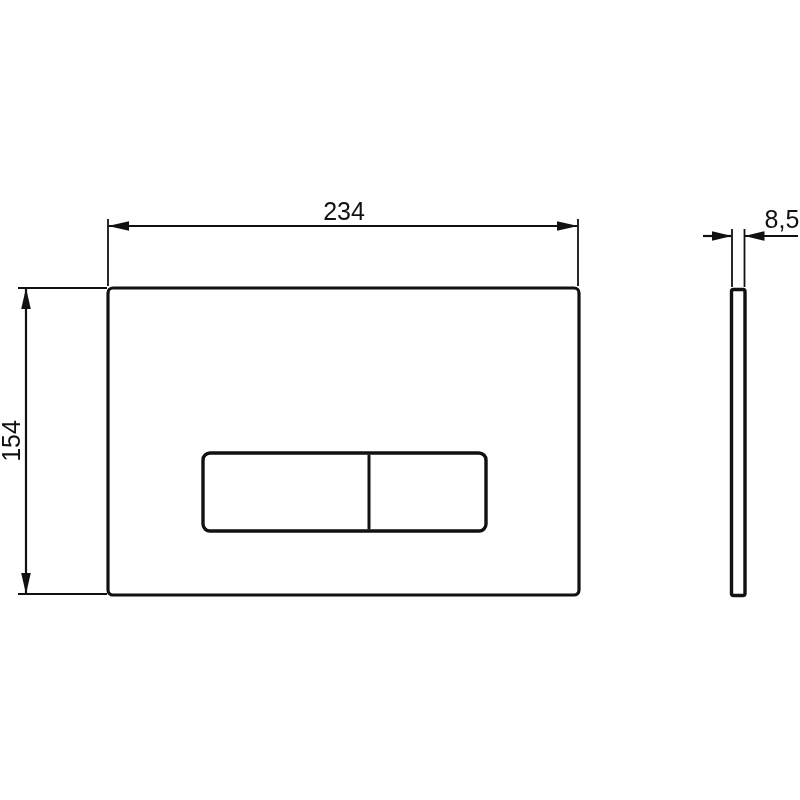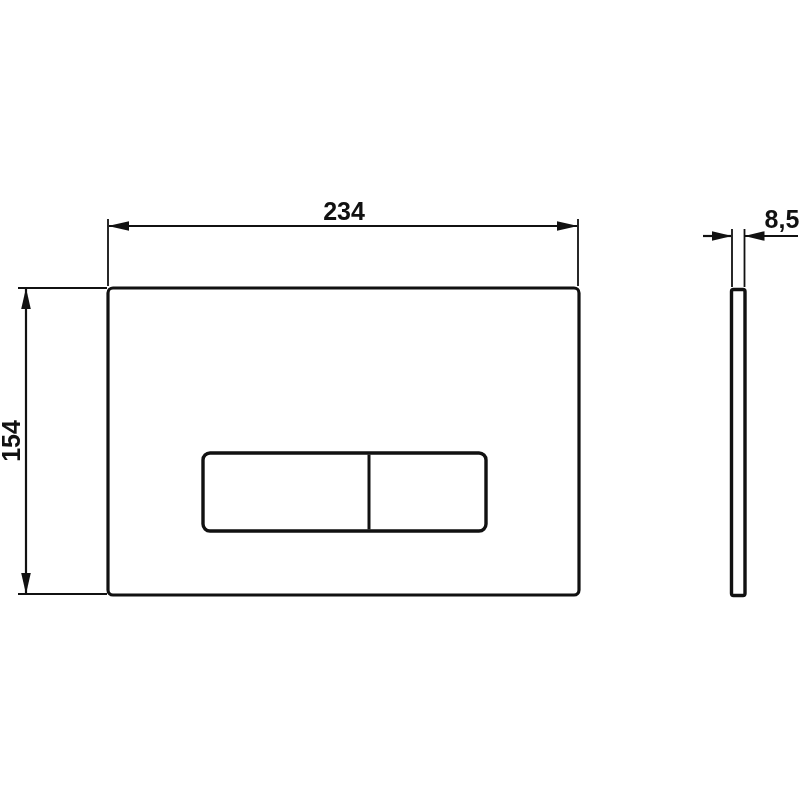--- a/index.html
+++ b/index.html
@@ -9,21 +9,20 @@
     height: 800px;
     background: #ffffff;
     overflow: hidden;
     font-family: "Liberation Sans", sans-serif;
   }
   .canvas {
     position: relative;
     width: 800px;
     height: 800px;
     background: #ffffff;
-    font-weight: bold;
   }
   svg { display: block; }
   text.dim-label {
     font-family: "Liberation Sans", sans-serif;
     font-size: 25px;
     fill: #111111;
   }
 </style>
 </head>
 <body>

